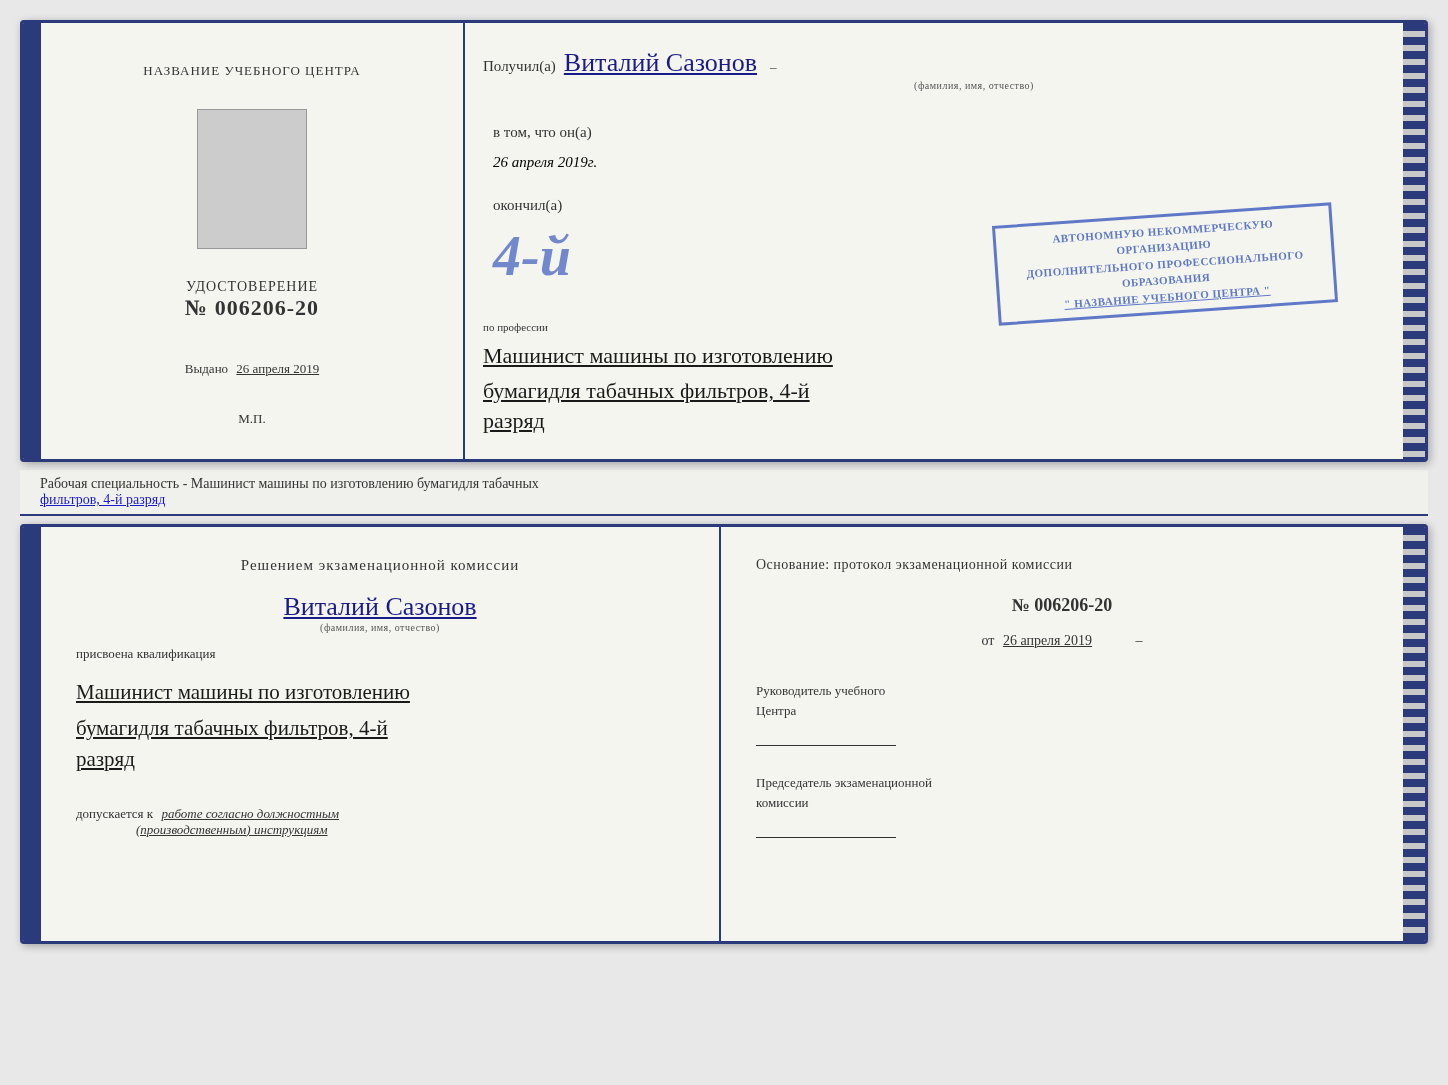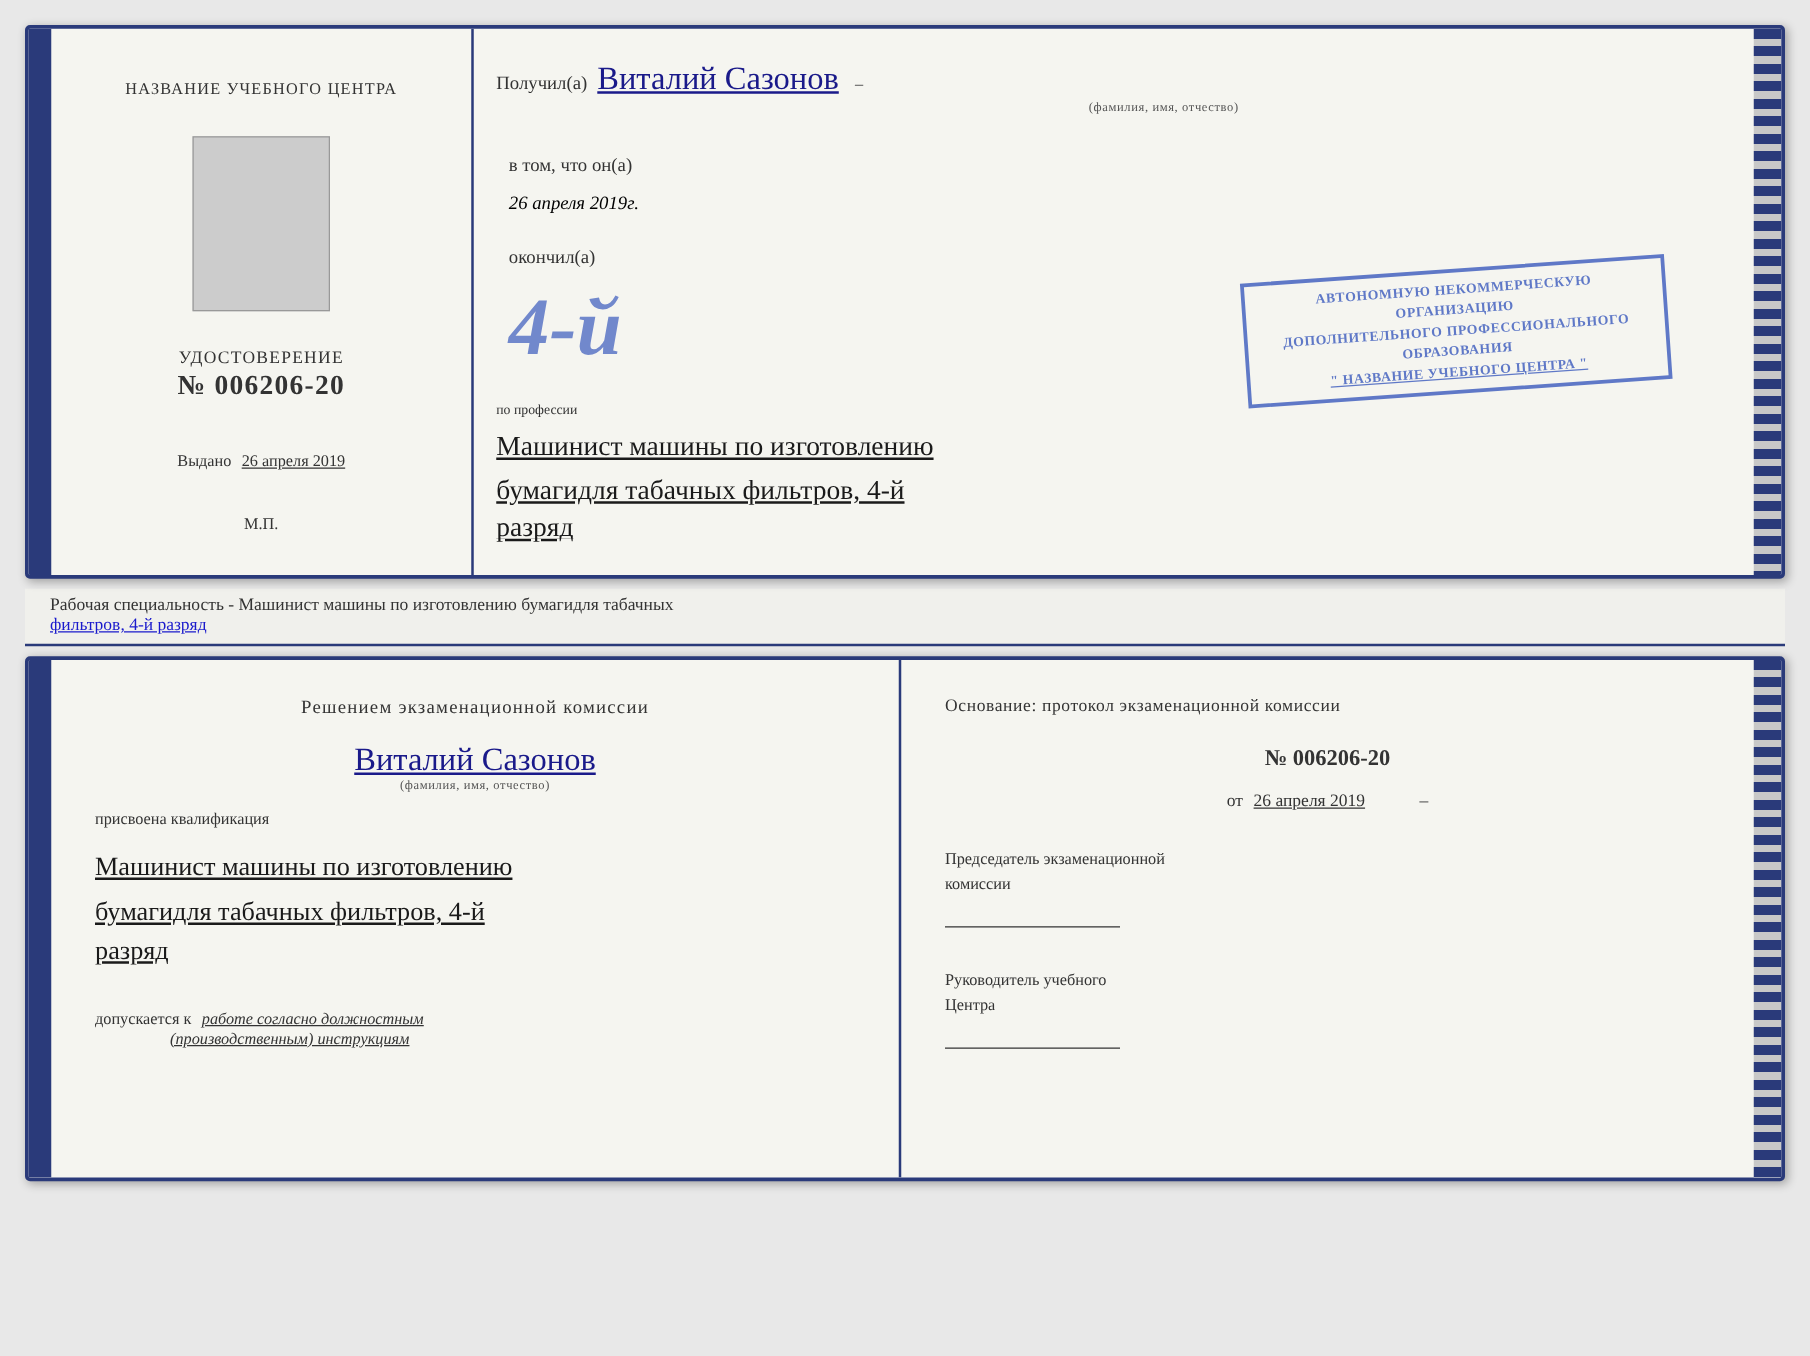--- a/index.html
+++ b/index.html
@@ -29,21 +29,21 @@
       position: relative;
     }
 
     .doc-spine {
       width: 18px;
       background: #2a3a7a;
       flex-shrink: 0;
     }
 
     .doc-left {
-      width: 338px;
+      width: 424px;
       border-right: 2px solid #2a3a7a;
       padding: 30px 20px;
       display: flex;
       flex-direction: column;
       align-items: center;
       gap: 20px;
       flex-shrink: 0;
     }
 
     .doc-right {
@@ -313,21 +313,21 @@
       <div class="fio-label" style="margin-left:80px;">(фамилия, имя, отчество)</div>
 
       <div style="display:flex; align-items:baseline; gap:8px; margin-top:15px; flex-wrap:wrap;flex-direction:column;">
         <span class="vtom-line">в том, что он(а)</span>
         <span class="date-inline">26 апреля 2019г.</span>
         <span class="vtom-line" style="margin-left:10px;">окончил(а)</span>
       </div>
 
       <div style="position:relative; margin: 10px 0 10px 0; min-height:80px;">
 
-        <div style="position:absolute; top:-5px; left:10px; font-size:65px; font-weight:bold; color:#3a5abd; opacity:0.7; font-style:italic; z-index:1;">4-й</div>
+        <div style="position:absolute; top:-5px; left:10px; font-size:56px; font-weight:bold; color:#3a5abd; opacity:0.7; font-style:italic; z-index:1;">4-й</div>
 
         <div style="position:absolute; top:-15px; right:50px; width:340px; height:100px; border:3px solid #3a5abd; opacity:0.8; transform:rotate(-4deg); z-index:2; padding:8px 10px; display:flex; flex-direction:column; justify-content:center; align-items:center;">
           <div style="font-size:11px; font-weight:bold; color:#3a5abd; text-align:center; letter-spacing:0.5px; line-height:1.5;">АВТОНОМНУЮ НЕКОММЕРЧЕСКУЮ ОРГАНИЗАЦИЮ</div>
           <div style="font-size:11px; font-weight:bold; color:#3a5abd; text-align:center; letter-spacing:0.5px; line-height:1.5;">ДОПОЛНИТЕЛЬНОГО ПРОФЕССИОНАЛЬНОГО ОБРАЗОВАНИЯ</div>
           <div style="font-size:11px; font-weight:bold; color:#3a5abd; text-align:center; letter-spacing:0.5px; line-height:1.5; text-decoration:underline;">" НАЗВАНИЕ УЧЕБНОГО ЦЕНТРА "</div>
         </div>
       </div>
 
       <div style="margin-top: 10px;">
         <div class="profession-label">по профессии</div>
@@ -375,35 +375,35 @@
 
     <div class="bottom-right">
       <div class="osnovaniye-text">Основание: протокол экзаменационной комиссии</div>
 
       <div class="protocol-number">№ 006206-20</div>
 
       <div class="protocol-date">
         <span>от</span>
         <span style="text-decoration:underline; margin-left:5px;">26 апреля 2019</span>
         <span style="margin-left: 40px; color:#333;">–</span>
+      </div>
+
+      <div class="signature-section" style="margin-top:20px;">
+        <div class="sig-role">
+          <span>Руководитель учебного</span><br>
+          <span>Центра</span>
+        </div>
+        <div class="sig-line"></div>
       </div>
 
       <div class="signature-section">
         <div class="sig-role">
           <span>Председатель экзаменационной</span><br>
           <span>комиссии</span>
         </div>
         <div class="sig-line"></div>
       </div>
-
-      <div class="signature-section" style="margin-top:20px;">
-        <div class="sig-role">
-          <span>Руководитель учебного</span><br>
-          <span>Центра</span>
-        </div>
-        <div class="sig-line"></div>
-      </div>
     </div>
 
     <div class="doc-edge-right"></div>
   </div>
 
 </div>
 
 </body></html>

